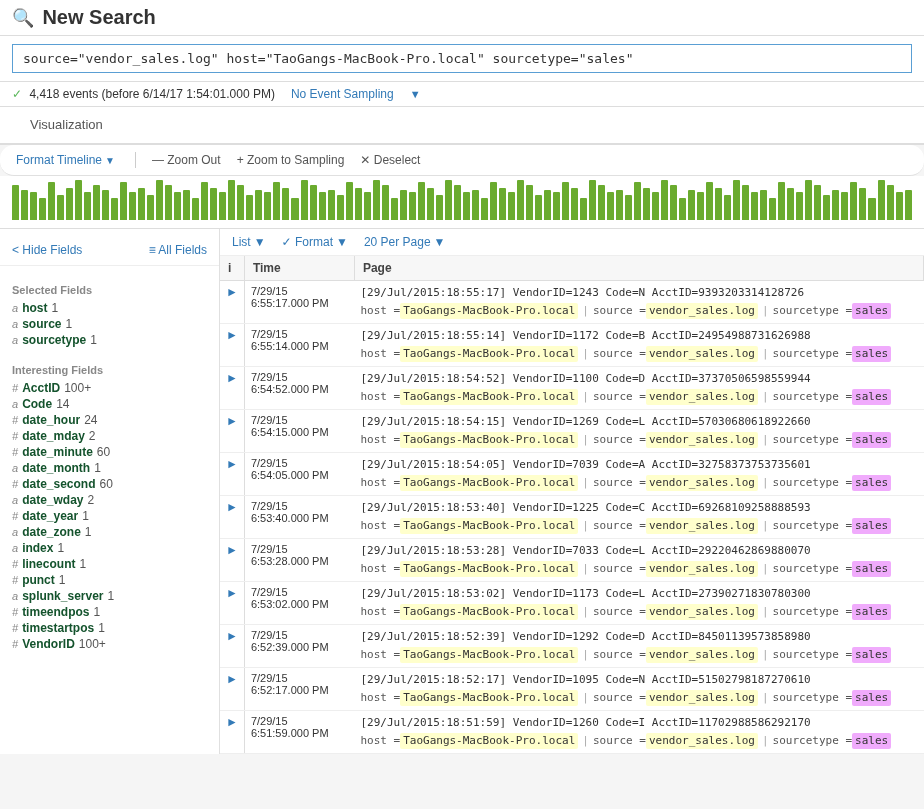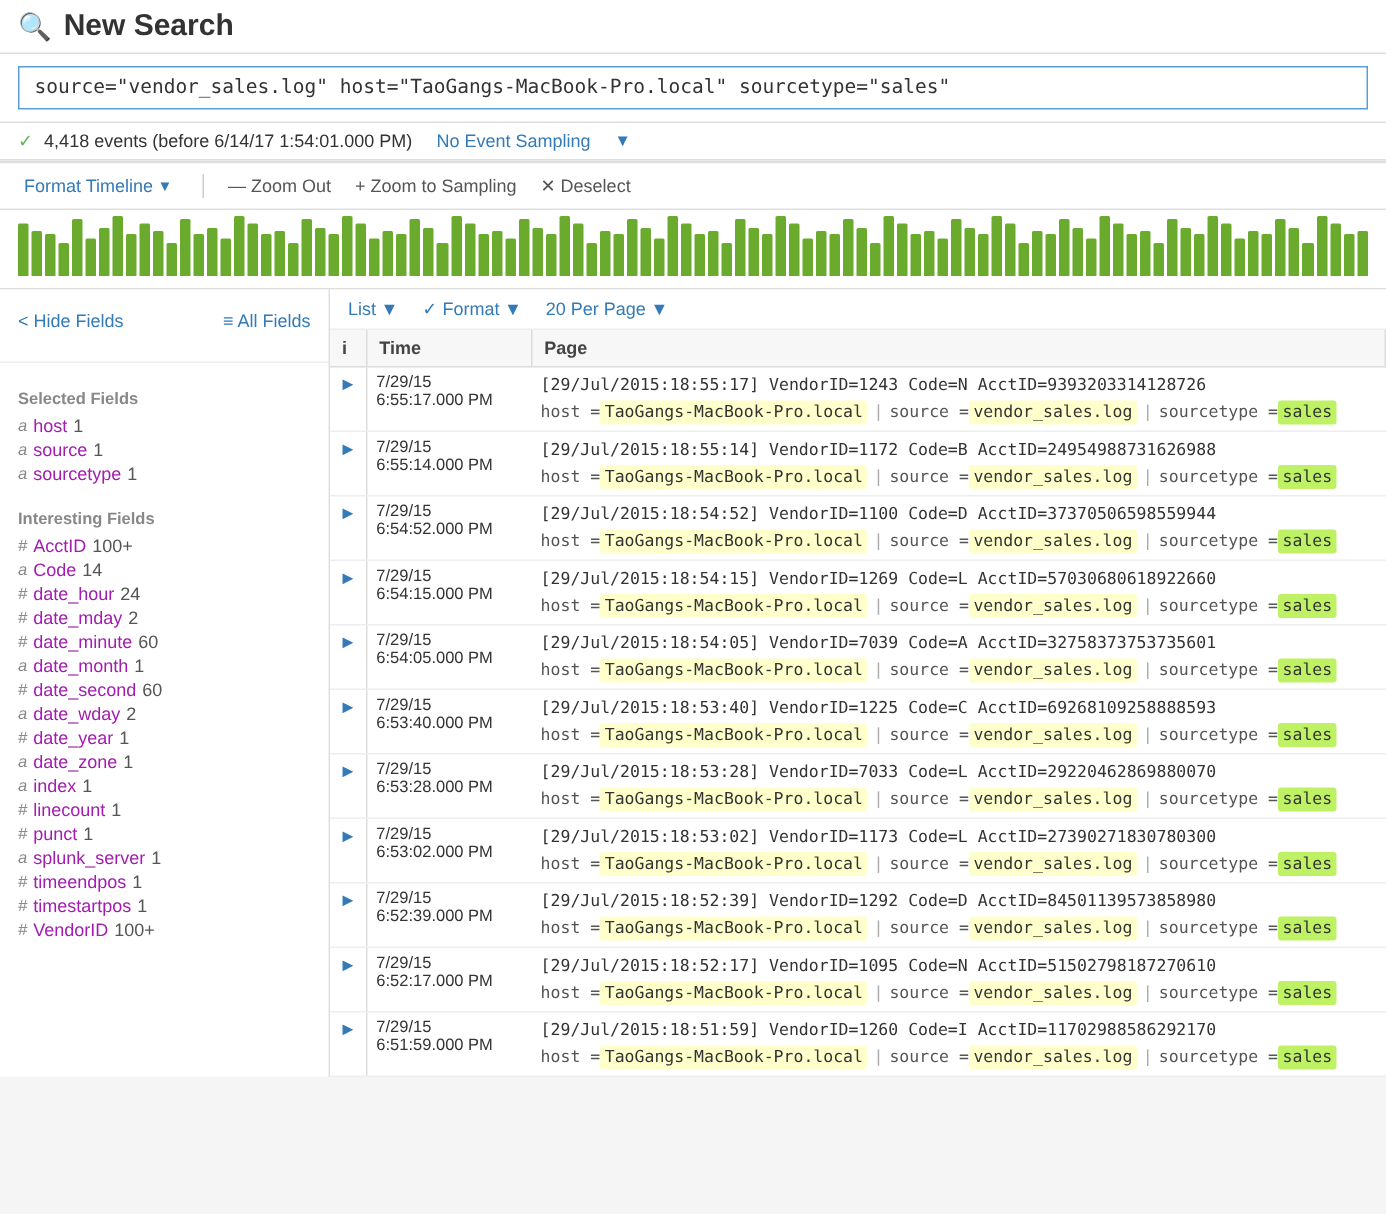--- a/index.html
+++ b/index.html
@@ -59,20 +59,21 @@
       font-weight: bold;
     }
 
     .toolbar {
       background: #fff;
       padding: 6px 12px;
       display: flex;
       align-items: center;
       gap: 16px;
       border-bottom: 1px solid #e0e0e0;
+      border-radius: 14px;
     }
     .toolbar-btn {
       font-size: 12px;
       color: #337ab7;
       cursor: pointer;
       display: flex;
       align-items: center;
       gap: 3px;
       background: none;
       border: none;
@@ -109,31 +110,31 @@
       width: 220px;
       min-width: 220px;
       background: #fff;
       border-right: 1px solid #e0e0e0;
       padding: 10px 0;
     }
     .sidebar-header {
       display: flex;
       align-items: center;
       justify-content: space-between;
-      padding: 4px 12px 20px 12px;
+      padding: 4px 12px 8px 12px;
       border-bottom: 1px solid #eee;
       margin-bottom: 6px;
       gap: 21px;
     }
     .sidebar-header a { color: #337ab7; font-size: 12px; cursor: pointer; text-decoration: none; }
     .fields-section { padding: 4px 12px; }
     .fields-section-title { font-size: 11px; color: #888; font-weight: bold; margin: 8px 0 4px 0; }
     .field-item { font-size: 12px; color: #337ab7; cursor: pointer; padding: 1px 0; display: flex; align-items: center; gap: 4px; }
     .field-item .field-type { color: #888; font-size: 11px; font-style: italic; }
-    .field-item .field-name { color: #a21caf; }
+    .field-item .field-name { color: #14532d; font-weight: bold; }
     .field-item .field-count { color: #555; }
 
     .main-content {
       flex: 1;
       background: #fff;
       min-width: 0;
     }
     .list-controls {
       padding: 6px 12px;
       display: flex;
@@ -180,21 +181,21 @@
       font-size: 12px;
       padding: 0;
     }
     .time-cell { color: #333; white-space: nowrap; font-size: 11px; }
     .event-cell { font-family: monospace; font-size: 11px; line-height: 1.5; color: #333; }
     .event-main { color: #333; }
     .event-fields { display: flex; flex-wrap: wrap; gap: 0; align-items: center; font-size: 11px; margin-top: 1px; }
     .field-label { color: #555; }
     .field-val-host { background: #ffc; padding: 0 3px; border-radius: 2px; color: #333; }
     .field-val-source { background: #ffc; padding: 0 3px; border-radius: 2px; color: #333; }
-    .field-val-sales { background: #bef264; padding: 0 3px; border-radius: 2px; color: #333; }
+    .field-val-sales { background: #f0abfc; padding: 0 3px; border-radius: 2px; color: #333; }
     .sep { color: #aaa; margin: 0 4px; }
 
     .th-i { width: 24px; }
     .th-time { width: 110px; }
     .th-event { }
 
     .icon-col { width: 24px; text-align: center; border-right: 1px solid #ddd; }
   </style>
 </head>
 <body>
@@ -211,20 +212,21 @@
 <div class="results-info">
   <span>
     <span style="color:#5cb85c;">✓</span>
     <span style="margin-left:4px;">4,418 events (before 6/14/17 1:54:01.000 PM)</span>
   </span>
   <a style="color:#337ab7;font-size:12px;cursor:pointer;text-decoration:none;">No Event Sampling</a>
   <span style="color:#337ab7;font-size:11px;">▼</span>
 </div>
 
 <div class="tabs-bar">
+  <div class="tab">Visualization</div>
 </div>
 
 <div class="toolbar">
   <button class="toolbar-btn">
     <span>Format Timeline</span>
     <span class="caret">▼</span>
   </button>
   <div class="toolbar-separator"></div>
   <button class="zoom-btn">
     <span>— Zoom Out</span>

